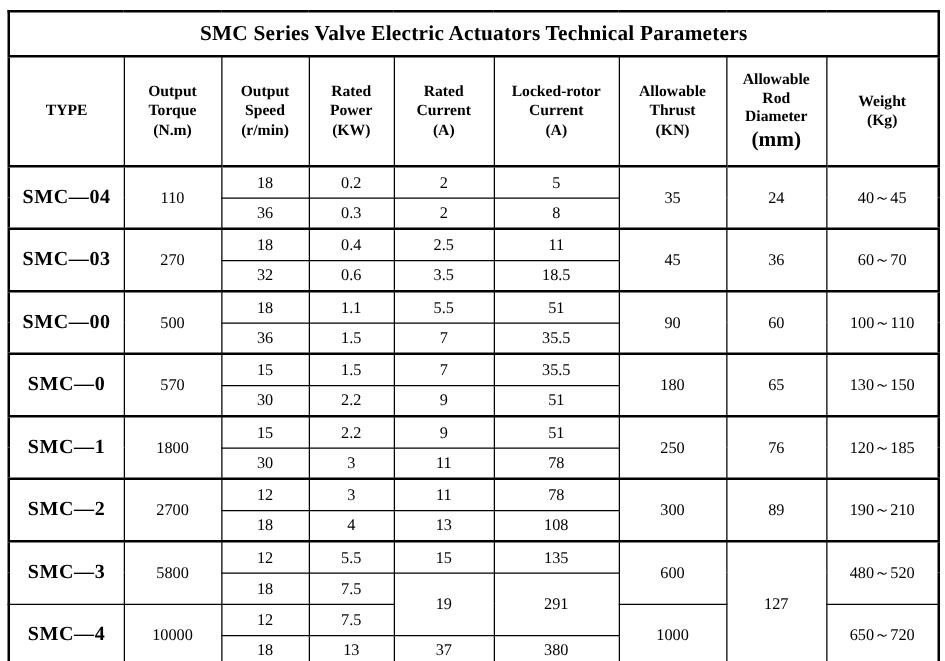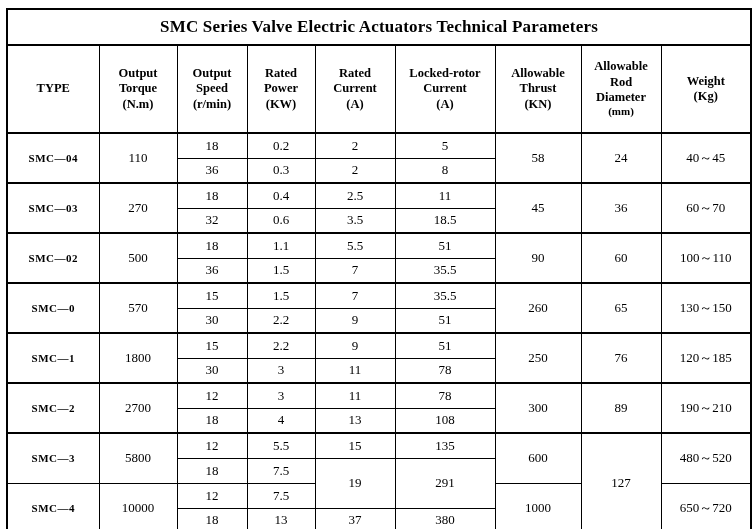--- a/index.html
+++ b/index.html
@@ -45,29 +45,29 @@
     font-weight: bold;
     height: 86px;
     line-height: 1.22;
     padding: 2px 1px;
     border-bottom: 2px solid #000 !important;
   }
   .head-cell .l {
     display: block;
   }
   .type-cell {
-    font-size: 11px;
+    font-size: 16px;
     font-weight: bold;
     letter-spacing: 0.5px;
   }
   .num-cell {
     font-size: 13px;
   }
   .small-num {
-    font-size: 11px;
+    font-size: 17px;
   }
   .row-h {
     height: 25px;
   }
   .grp-sep {
     border-bottom: 2px solid #000 !important;
   }
 </style>
 </head>
 <body>
@@ -137,21 +137,21 @@
         </td>
       </tr>
 
       <tr class="row-h">
         <td class="type-cell" rowspan="2">SMC—04</td>
         <td class="num-cell" rowspan="2">110</td>
         <td class="num-cell">18</td>
         <td class="num-cell">0.2</td>
         <td class="num-cell">2</td>
         <td class="num-cell">5</td>
-        <td class="num-cell" rowspan="2">58</td>
+        <td class="num-cell" rowspan="2">35</td>
         <td class="num-cell" rowspan="2">24</td>
         <td class="num-cell" rowspan="2">40～45</td>
       </tr>
       <tr class="row-h grp-sep">
         <td class="num-cell">36</td>
         <td class="num-cell">0.3</td>
         <td class="num-cell">2</td>
         <td class="num-cell">8</td>
       </tr>
 
@@ -167,21 +167,21 @@
         <td class="num-cell" rowspan="2">60～70</td>
       </tr>
       <tr class="row-h grp-sep">
         <td class="num-cell">32</td>
         <td class="num-cell">0.6</td>
         <td class="num-cell">3.5</td>
         <td class="num-cell">18.5</td>
       </tr>
 
       <tr class="row-h">
-        <td class="type-cell" rowspan="2">SMC—02</td>
+        <td class="type-cell" rowspan="2">SMC—00</td>
         <td class="num-cell" rowspan="2">500</td>
         <td class="num-cell">18</td>
         <td class="num-cell">1.1</td>
         <td class="num-cell">5.5</td>
         <td class="num-cell">51</td>
         <td class="num-cell" rowspan="2">90</td>
         <td class="num-cell" rowspan="2">60</td>
         <td class="num-cell" rowspan="2">100～110</td>
       </tr>
       <tr class="row-h grp-sep">
@@ -191,21 +191,21 @@
         <td class="num-cell">35.5</td>
       </tr>
 
       <tr class="row-h">
         <td class="type-cell" rowspan="2">SMC—0</td>
         <td class="num-cell" rowspan="2">570</td>
         <td class="num-cell">15</td>
         <td class="num-cell">1.5</td>
         <td class="num-cell">7</td>
         <td class="num-cell">35.5</td>
-        <td class="num-cell" rowspan="2">260</td>
+        <td class="num-cell" rowspan="2">180</td>
         <td class="num-cell" rowspan="2">65</td>
         <td class="num-cell" rowspan="2">130～150</td>
       </tr>
       <tr class="row-h grp-sep">
         <td class="num-cell">30</td>
         <td class="num-cell">2.2</td>
         <td class="num-cell">9</td>
         <td class="num-cell">51</td>
       </tr>
 

